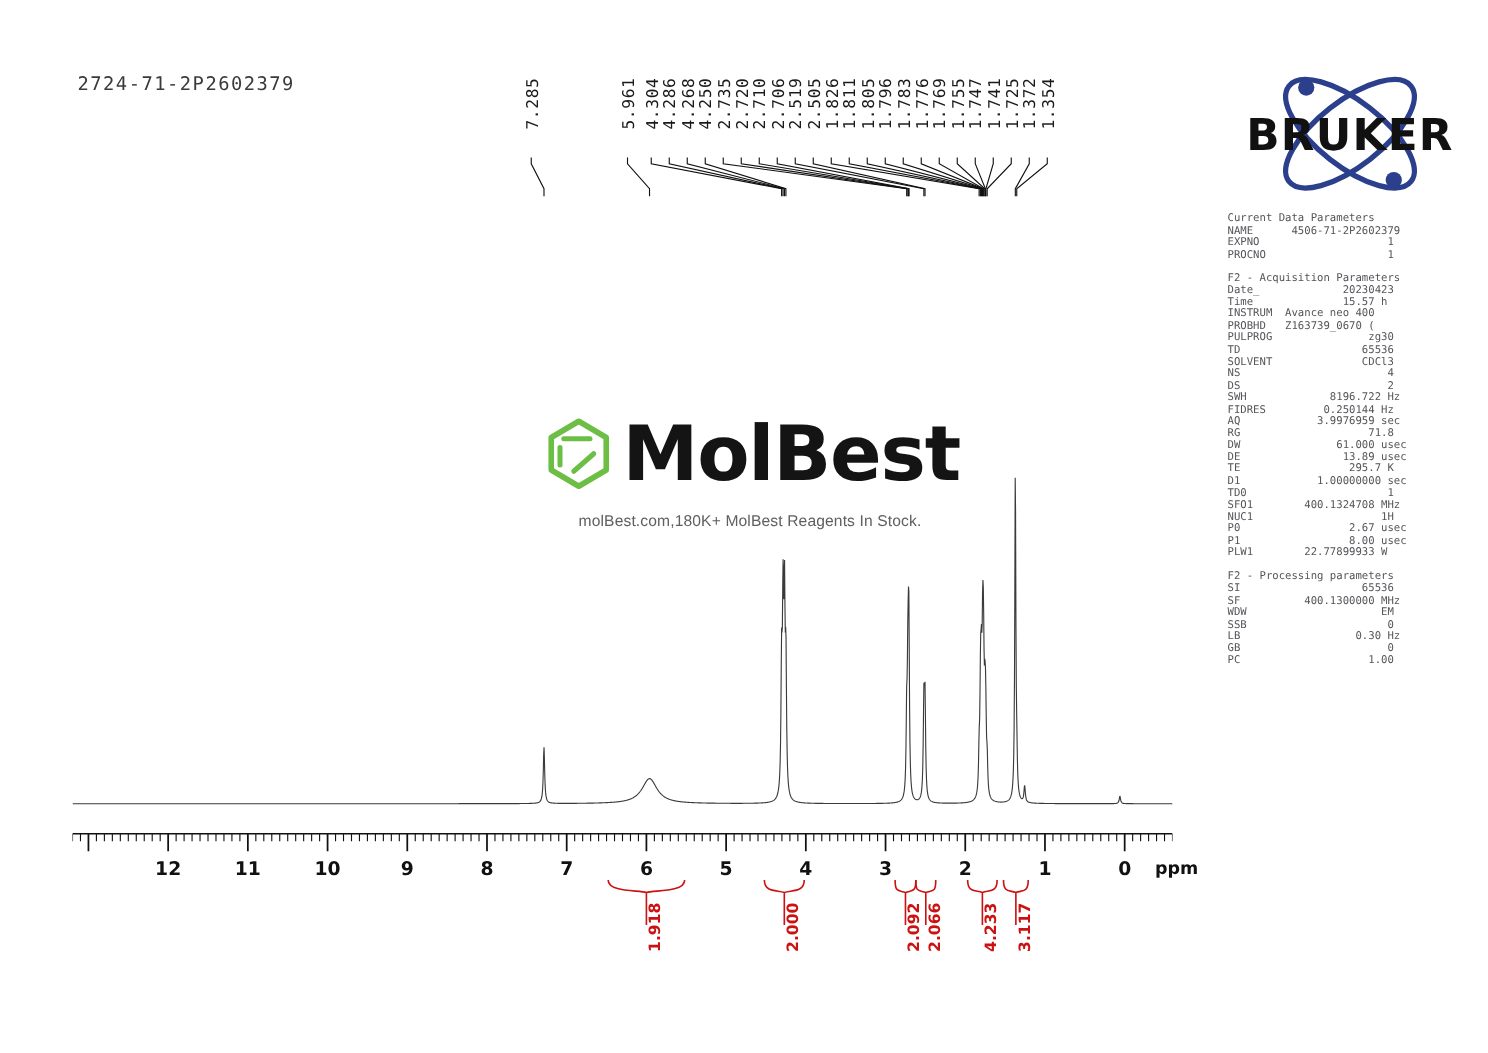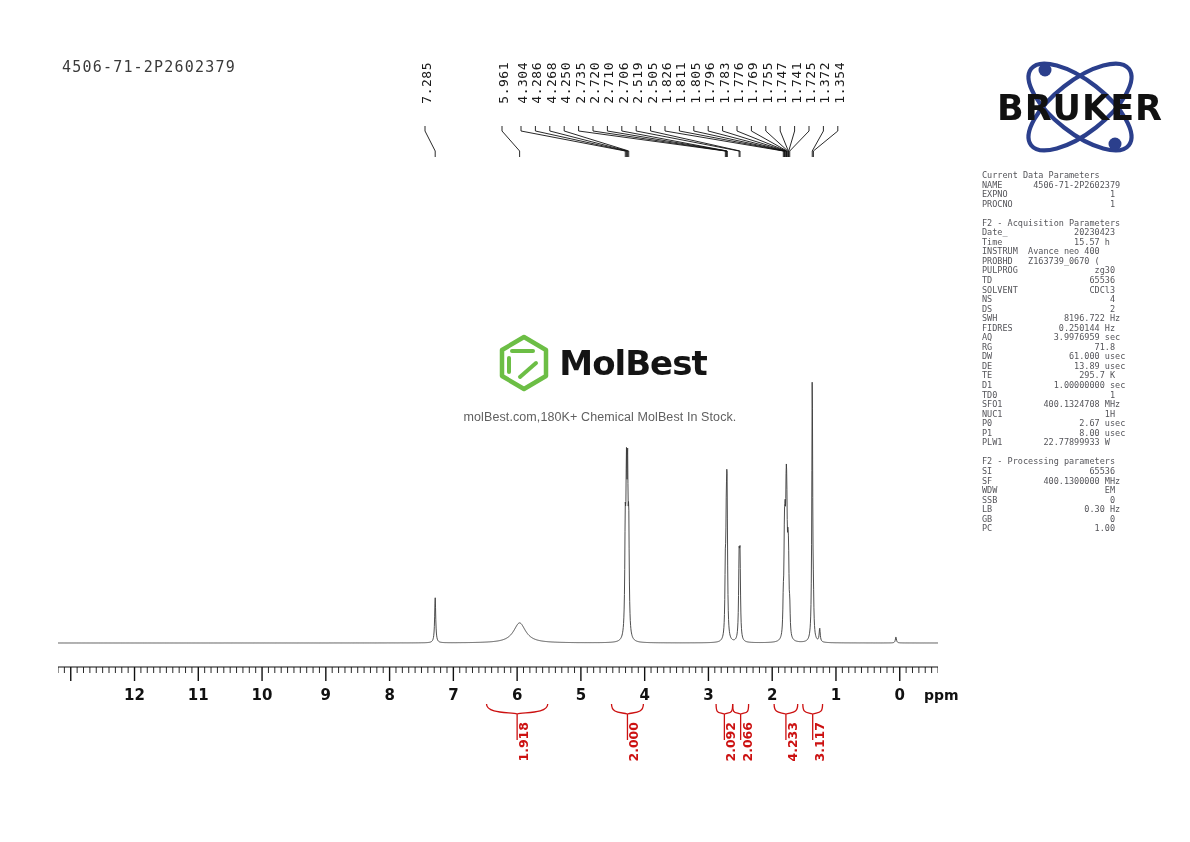--- a/index.html
+++ b/index.html
@@ -32,21 +32,21 @@
     font-size:8.5px;line-height:9.55px;color:#55555a;white-space:pre;margin-left:20px;
   }
 
   
   #bruker-logo{left:994px;top:52px;width:172px;height:110px;}
 
   
   #molbest-watermark{left:430px;top:332px;width:340px;text-align:center;}
   #molbest-mark{display:flex;align-items:center;justify-content:center;gap:4px;}
   #molbest-wordmark{
-    font-family:"DejaVu Sans",sans-serif;font-weight:bold;font-size:34px;
+    font-family:"DejaVu Sans",sans-serif;font-weight:bold;font-size:61px;
     color:#141414;letter-spacing:-1px;line-height:1;
   }
   #molbest-tagline{
     margin-top:16px;font-family:"Liberation Sans",sans-serif;
     font-size:12.5px;color:#606060;letter-spacing:0.1px;
   }
 
   
   #spectrum-area{left:58px;top:300px;width:880px;height:350px;}
 
@@ -66,21 +66,21 @@
   .integral-value{
     position:absolute;font-family:"DejaVu Sans",sans-serif;font-weight:bold;
     font-size:12.5px;color:#cc1111;
     writing-mode:vertical-rl;transform:rotate(180deg);
     white-space:nowrap;line-height:1;
   }
 </style>
 </head>
 <body>
 
-<div class="abs" id="sample-title">4506-71-2P2602379</div>
+<div class="abs" id="sample-title">2724-71-2P2602379</div>
 
 <div class="abs" id="peak-labels">
     <div class="peak-label" style="left: 420px; top: 62px;">7.285</div>
     <div class="peak-label" style="left: 497px; top: 62px;">5.961</div>
     <div class="peak-label" style="left: 516px; top: 62px;">4.304</div>
     <div class="peak-label" style="left: 530.4px; top: 62px;">4.286</div>
     <div class="peak-label" style="left: 544.8px; top: 62px;">4.268</div>
     <div class="peak-label" style="left: 559.2px; top: 62px;">4.250</div>
     <div class="peak-label" style="left: 573.6px; top: 62px;">2.735</div>
     <div class="peak-label" style="left: 588px; top: 62px;">2.720</div>
@@ -184,21 +184,21 @@
 <div class="abs" id="molbest-watermark">
   <div id="molbest-mark">
     <svg width="62" height="62" viewBox="0 0 62 62">
       <polygon points="31,5 53,18 53,44 31,57 9,44 9,18" fill="none" stroke="#6cbe45" stroke-width="4.5" stroke-linejoin="round"></polygon>
       <line x1="19" y1="19" x2="40" y2="19" stroke="#6cbe45" stroke-width="4" stroke-linecap="round"></line>
       <line x1="16" y1="26" x2="16" y2="40" stroke="#6cbe45" stroke-width="4" stroke-linecap="round"></line>
       <line x1="27" y1="45" x2="43" y2="31" stroke="#6cbe45" stroke-width="4" stroke-linecap="round"></line>
     </svg>
     <span id="molbest-wordmark">MolBest</span>
   </div>
-  <div id="molbest-tagline">molBest.com,180K+ Chemical MolBest In Stock.</div>
+  <div id="molbest-tagline">molBest.com,180K+ MolBest Reagents In Stock.</div>
 </div>
 
 <div class="abs" id="spectrum-area">
   <svg id="spectrum-svg" width="880" height="350" viewBox="0 0 880 350">
       <path d="M0.00,342.99L0.29,342.99L0.59,342.99L0.88,342.99L1.17,342.99L1.47,342.99L1.76,342.99L2.05,342.99L2.35,342.99L2.64,342.99L2.93,342.99L3.23,342.99L3.52,342.99L3.81,342.99L4.11,342.99L4.40,342.99L4.69,342.99L4.99,342.99L5.28,342.99L5.57,342.99L5.87,342.99L6.16,342.99L6.45,342.99L6.75,342.99L7.04,342.99L7.33,342.99L7.63,342.99L7.92,342.99L8.21,342.99L8.51,342.99L8.80,342.99L9.09,342.99L9.39,342.99L9.68,342.99L9.97,342.99L10.27,342.99L10.56,342.99L10.85,342.99L11.15,342.99L11.44,342.99L11.73,342.99L12.03,342.99L12.32,342.99L12.61,342.99L12.91,342.99L13.20,342.99L13.49,342.99L13.79,342.99L14.08,342.99L14.37,342.99L14.67,342.99L14.96,342.99L15.25,342.99L15.55,342.99L15.84,342.99L16.13,342.99L16.43,342.99L16.72,342.99L17.01,342.99L17.31,342.99L17.60,342.99L17.89,342.99L18.19,342.99L18.48,342.99L18.77,342.99L19.07,342.99L19.36,342.99L19.65,342.99L19.95,342.99L20.24,342.99L20.53,342.99L20.83,342.99L21.12,342.99L21.41,342.99L21.71,342.99L22.00,342.99L22.29,342.99L22.59,342.99L22.88,342.99L23.17,342.99L23.47,342.99L23.76,342.99L24.05,342.99L24.35,342.99L24.64,342.99L24.93,342.99L25.23,342.99L25.52,342.99L25.81,342.99L26.11,342.99L26.40,342.99L26.69,342.99L26.99,342.99L27.28,342.99L27.57,342.99L27.87,342.99L28.16,342.99L28.45,342.99L28.75,342.99L29.04,342.99L29.33,342.99L29.63,342.99L29.92,342.99L30.21,342.99L30.51,342.99L30.80,342.99L31.09,342.99L31.39,342.99L31.68,342.99L31.97,342.99L32.27,342.99L32.56,342.99L32.85,342.99L33.15,342.99L33.44,342.99L33.73,342.99L34.03,342.99L34.32,342.99L34.61,342.99L34.91,342.99L35.20,342.99L35.49,342.99L35.79,342.99L36.08,342.99L36.37,342.99L36.67,342.99L36.96,342.99L37.25,342.99L37.55,342.99L37.84,342.99L38.13,342.99L38.43,342.99L38.72,342.99L39.01,342.99L39.31,342.99L39.60,342.99L39.89,342.99L40.19,342.99L40.48,342.99L40.77,342.99L41.07,342.99L41.36,342.99L41.65,342.99L41.95,342.99L42.24,342.99L42.53,342.99L42.83,342.99L43.12,342.99L43.41,342.99L43.71,342.99L44.00,342.99L44.29,342.99L44.59,342.99L44.88,342.99L45.17,342.99L45.47,342.99L45.76,342.99L46.05,342.99L46.35,342.99L46.64,342.99L46.93,342.99L47.23,342.99L47.52,342.99L47.81,342.99L48.11,342.99L48.40,342.99L48.69,342.99L48.99,342.99L49.28,342.99L49.57,342.99L49.87,342.99L50.16,342.99L50.45,342.99L50.75,342.99L51.04,342.99L51.33,342.99L51.63,342.99L51.92,342.99L52.21,342.99L52.51,342.99L52.80,342.99L53.09,342.99L53.39,342.99L53.68,342.99L53.97,342.99L54.27,342.99L54.56,342.99L54.85,342.99L55.15,342.99L55.44,342.99L55.73,342.99L56.03,342.99L56.32,342.99L56.61,342.99L56.91,342.99L57.20,342.99L57.49,342.99L57.79,342.99L58.08,342.99L58.37,342.99L58.67,342.99L58.96,342.99L59.25,342.99L59.55,342.99L59.84,342.99L60.13,342.99L60.43,342.99L60.72,342.99L61.01,342.99L61.31,342.99L61.60,342.99L61.89,342.99L62.19,342.99L62.48,342.99L62.77,342.99L63.07,342.99L63.36,342.99L63.65,342.99L63.95,342.99L64.24,342.99L64.53,342.99L64.83,342.99L65.12,342.99L65.41,342.99L65.71,342.99L66.00,342.99L66.29,342.99L66.59,342.99L66.88,342.99L67.17,342.99L67.47,342.99L67.76,342.99L68.05,342.99L68.35,342.99L68.64,342.99L68.93,342.99L69.23,342.99L69.52,342.99L69.81,342.99L70.11,342.99L70.40,342.99L70.69,342.99L70.99,342.99L71.28,342.99L71.57,342.99L71.87,342.99L72.16,342.99L72.45,342.99L72.75,342.99L73.04,342.99L73.33,342.99L73.63,342.99L73.92,342.99L74.21,342.99L74.51,342.99L74.80,342.99L75.09,342.99L75.39,342.99L75.68,342.99L75.97,342.99L76.27,342.99L76.56,342.99L76.85,342.99L77.15,342.99L77.44,342.99L77.73,342.99L78.03,342.99L78.32,342.99L78.61,342.99L78.91,342.99L79.20,342.99L79.49,342.99L79.79,342.99L80.08,342.99L80.37,342.99L80.67,342.99L80.96,342.99L81.25,342.99L81.55,342.99L81.84,342.99L82.13,342.99L82.43,342.99L82.72,342.99L83.01,342.99L83.31,342.99L83.60,342.99L83.89,342.99L84.19,342.99L84.48,342.99L84.77,342.99L85.07,342.99L85.36,342.99L85.65,342.99L85.95,342.99L86.24,342.99L86.53,342.99L86.83,342.99L87.12,342.99L87.41,342.99L87.71,342.99L88.00,342.99L88.29,342.99L88.59,342.99L88.88,342.99L89.17,342.99L89.47,342.99L89.76,342.99L90.05,342.99L90.35,342.99L90.64,342.99L90.93,342.99L91.23,342.99L91.52,342.99L91.81,342.99L92.11,342.99L92.40,342.99L92.69,342.99L92.99,342.99L93.28,342.99L93.57,342.99L93.87,342.99L94.16,342.99L94.45,342.99L94.75,342.99L95.04,342.99L95.33,342.99L95.63,342.99L95.92,342.99L96.21,342.99L96.51,342.99L96.80,342.99L97.09,342.99L97.39,342.99L97.68,342.99L97.97,342.99L98.27,342.99L98.56,342.99L98.85,342.99L99.15,342.99L99.44,342.99L99.73,342.99L100.03,342.99L100.32,342.99L100.61,342.99L100.91,342.99L101.20,342.99L101.49,342.99L101.79,342.99L102.08,342.99L102.37,342.99L102.67,342.99L102.96,342.99L103.25,342.99L103.55,342.99L103.84,342.99L104.13,342.99L104.43,342.99L104.72,342.99L105.01,342.99L105.31,342.99L105.60,342.99L105.89,342.99L106.19,342.99L106.48,342.99L106.77,342.99L107.07,342.99L107.36,342.99L107.65,342.99L107.95,342.99L108.24,342.99L108.53,342.99L108.83,342.99L109.12,342.99L109.41,342.99L109.71,342.99L110.00,342.99L110.29,342.99L110.59,342.99L110.88,342.99L111.17,342.99L111.47,342.99L111.76,342.99L112.05,342.99L112.35,342.99L112.64,342.99L112.93,342.99L113.23,342.99L113.52,342.99L113.81,342.99L114.11,342.99L114.40,342.99L114.69,342.99L114.99,342.99L115.28,342.99L115.57,342.99L115.87,342.99L116.16,342.99L116.45,342.99L116.75,342.99L117.04,342.99L117.33,342.99L117.63,342.99L117.92,342.99L118.21,342.99L118.51,342.99L118.80,342.99L119.09,342.99L119.39,342.99L119.68,342.99L119.97,342.99L120.27,342.99L120.56,342.99L120.85,342.99L121.15,342.99L121.44,342.99L121.73,342.99L122.03,342.99L122.32,342.99L122.61,342.99L122.91,342.99L123.20,342.99L123.49,342.99L123.79,342.99L124.08,342.99L124.37,342.99L124.67,342.99L124.96,342.99L125.25,342.99L125.55,342.99L125.84,342.99L126.13,342.99L126.43,342.99L126.72,342.99L127.01,342.99L127.31,342.99L127.60,342.99L127.89,342.99L128.19,342.99L128.48,342.99L128.77,342.99L129.07,342.99L129.36,342.99L129.65,342.99L129.95,342.99L130.24,342.99L130.53,342.99L130.83,342.99L131.12,342.99L131.41,342.99L131.71,342.99L132.00,342.99L132.29,342.99L132.59,342.99L132.88,342.99L133.17,342.99L133.47,342.99L133.76,342.99L134.05,342.99L134.35,342.99L134.64,342.99L134.93,342.99L135.23,342.99L135.52,342.99L135.81,342.99L136.11,342.99L136.40,342.99L136.69,342.99L136.99,342.99L137.28,342.99L137.57,342.99L137.87,342.99L138.16,342.99L138.45,342.99L138.75,342.99L139.04,342.99L139.33,342.99L139.63,342.99L139.92,342.99L140.21,342.99L140.51,342.99L140.80,342.99L141.09,342.99L141.39,342.99L141.68,342.99L141.97,342.99L142.27,342.99L142.56,342.99L142.85,342.99L143.15,342.99L143.44,342.99L143.73,342.99L144.03,342.99L144.32,342.99L144.61,342.99L144.91,342.99L145.20,342.99L145.49,342.99L145.79,342.99L146.08,342.99L146.37,342.99L146.67,342.99L146.96,342.99L147.25,342.99L147.55,342.99L147.84,342.99L148.13,342.99L148.43,342.99L148.72,342.99L149.01,342.99L149.31,342.99L149.60,342.99L149.89,342.99L150.19,342.99L150.48,342.99L150.77,342.99L151.07,342.99L151.36,342.99L151.65,342.99L151.95,342.99L152.24,342.99L152.53,342.99L152.83,342.99L153.12,342.99L153.41,342.99L153.71,342.99L154.00,342.99L154.29,342.99L154.59,342.99L154.88,342.99L155.17,342.99L155.47,342.99L155.76,342.99L156.05,342.99L156.35,342.99L156.64,342.99L156.93,342.99L157.23,342.99L157.52,342.99L157.81,342.99L158.11,342.99L158.40,342.99L158.69,342.99L158.99,342.99L159.28,342.99L159.57,342.99L159.87,342.99L160.16,342.99L160.45,342.99L160.75,342.99L161.04,342.99L161.33,342.99L161.63,342.99L161.92,342.99L162.21,342.99L162.51,342.99L162.80,342.99L163.09,342.99L163.39,342.99L163.68,342.99L163.97,342.99L164.27,342.99L164.56,342.99L164.85,342.99L165.15,342.99L165.44,342.99L165.73,342.99L166.03,342.99L166.32,342.98L166.61,342.98L166.91,342.98L167.20,342.98L167.49,342.98L167.79,342.98L168.08,342.98L168.37,342.98L168.67,342.98L168.96,342.98L169.25,342.98L169.55,342.98L169.84,342.98L170.13,342.98L170.43,342.98L170.72,342.98L171.01,342.98L171.31,342.98L171.60,342.98L171.89,342.98L172.19,342.98L172.48,342.98L172.77,342.98L173.07,342.98L173.36,342.98L173.65,342.98L173.95,342.98L174.24,342.98L174.53,342.98L174.83,342.98L175.12,342.98L175.41,342.98L175.71,342.98L176.00,342.98L176.29,342.98L176.59,342.98L176.88,342.98L177.17,342.98L177.47,342.98L177.76,342.98L178.05,342.98L178.35,342.98L178.64,342.98L178.93,342.98L179.23,342.98L179.52,342.98L179.81,342.98L180.11,342.98L180.40,342.98L180.69,342.98L180.99,342.98L181.28,342.98L181.57,342.98L181.87,342.98L182.16,342.98L182.45,342.98L182.75,342.98L183.04,342.98L183.33,342.98L183.63,342.98L183.92,342.98L184.21,342.98L184.51,342.98L184.80,342.98L185.09,342.98L185.39,342.98L185.68,342.98L185.97,342.98L186.27,342.98L186.56,342.98L186.85,342.98L187.15,342.98L187.44,342.98L187.73,342.98L188.03,342.98L188.32,342.98L188.61,342.98L188.91,342.98L189.20,342.98L189.49,342.98L189.79,342.98L190.08,342.98L190.37,342.98L190.67,342.98L190.96,342.98L191.25,342.98L191.55,342.98L191.84,342.98L192.13,342.98L192.43,342.98L192.72,342.98L193.01,342.98L193.31,342.98L193.60,342.98L193.89,342.98L194.19,342.98L194.48,342.98L194.77,342.98L195.07,342.98L195.36,342.98L195.65,342.98L195.95,342.98L196.24,342.98L196.53,342.98L196.83,342.98L197.12,342.98L197.41,342.98L197.71,342.98L198.00,342.98L198.29,342.98L198.59,342.98L198.88,342.98L199.17,342.98L199.47,342.98L199.76,342.98L200.05,342.98L200.35,342.98L200.64,342.98L200.93,342.98L201.23,342.98L201.52,342.98L201.81,342.98L202.11,342.98L202.40,342.98L202.69,342.98L202.99,342.98L203.28,342.98L203.57,342.98L203.87,342.98L204.16,342.98L204.45,342.98L204.75,342.98L205.04,342.98L205.33,342.98L205.63,342.98L205.92,342.98L206.21,342.98L206.51,342.98L206.80,342.98L207.09,342.98L207.39,342.98L207.68,342.98L207.97,342.98L208.27,342.98L208.56,342.98L208.85,342.98L209.15,342.98L209.44,342.98L209.73,342.98L210.03,342.98L210.32,342.98L210.61,342.98L210.91,342.98L211.20,342.98L211.49,342.98L211.79,342.98L212.08,342.98L212.37,342.98L212.67,342.98L212.96,342.98L213.25,342.98L213.55,342.98L213.84,342.98L214.13,342.98L214.43,342.98L214.72,342.98L215.01,342.98L215.31,342.98L215.60,342.98L215.89,342.98L216.19,342.98L216.48,342.98L216.77,342.98L217.07,342.98L217.36,342.98L217.65,342.98L217.95,342.98L218.24,342.98L218.53,342.98L218.83,342.98L219.12,342.98L219.41,342.98L219.71,342.98L220.00,342.98L220.29,342.98L220.59,342.98L220.88,342.98L221.17,342.98L221.47,342.98L221.76,342.98L222.05,342.98L222.35,342.98L222.64,342.98L222.93,342.98L223.23,342.98L223.52,342.98L223.81,342.98L224.11,342.98L224.40,342.98L224.69,342.98L224.99,342.98L225.28,342.98L225.57,342.98L225.87,342.98L226.16,342.98L226.45,342.98L226.75,342.98L227.04,342.98L227.33,342.98L227.63,342.98L227.92,342.98L228.21,342.98L228.51,342.98L228.80,342.98L229.09,342.98L229.39,342.98L229.68,342.98L229.97,342.98L230.27,342.98L230.56,342.98L230.85,342.98L231.15,342.98L231.44,342.98L231.73,342.98L232.03,342.98L232.32,342.98L232.61,342.98L232.91,342.98L233.20,342.98L233.49,342.98L233.79,342.98L234.08,342.98L234.37,342.98L234.67,342.98L234.96,342.98L235.25,342.97L235.55,342.97L235.84,342.97L236.13,342.97L236.43,342.97L236.72,342.97L237.01,342.97L237.31,342.97L237.60,342.97L237.89,342.97L238.19,342.97L238.48,342.97L238.77,342.97L239.07,342.97L239.36,342.97L239.65,342.97L239.95,342.97L240.24,342.97L240.53,342.97L240.83,342.97L241.12,342.97L241.41,342.97L241.71,342.97L242.00,342.97L242.29,342.97L242.59,342.97L242.88,342.97L243.17,342.97L243.47,342.97L243.76,342.97L244.05,342.97L244.35,342.97L244.64,342.97L244.93,342.97L245.23,342.97L245.52,342.97L245.81,342.97L246.11,342.97L246.40,342.97L246.69,342.97L246.99,342.97L247.28,342.97L247.57,342.97L247.87,342.97L248.16,342.97L248.45,342.97L248.75,342.97L249.04,342.97L249.33,342.97L249.63,342.97L249.92,342.97L250.21,342.97L250.51,342.97L250.80,342.97L251.09,342.97L251.39,342.97L251.68,342.97L251.97,342.97L252.27,342.97L252.56,342.97L252.85,342.97L253.15,342.97L253.44,342.97L253.73,342.97L254.03,342.97L254.32,342.97L254.61,342.97L254.91,342.97L255.20,342.97L255.49,342.97L255.79,342.97L256.08,342.97L256.37,342.97L256.67,342.97L256.96,342.97L257.25,342.97L257.55,342.97L257.84,342.97L258.13,342.97L258.43,342.97L258.72,342.97L259.01,342.97L259.31,342.97L259.60,342.97L259.89,342.97L260.19,342.97L260.48,342.97L260.77,342.97L261.07,342.97L261.36,342.97L261.65,342.97L261.95,342.97L262.24,342.97L262.53,342.97L262.83,342.97L263.12,342.97L263.41,342.97L263.71,342.97L264.00,342.97L264.29,342.97L264.59,342.97L264.88,342.97L265.17,342.97L265.47,342.97L265.76,342.97L266.05,342.97L266.35,342.97L266.64,342.97L266.93,342.97L267.23,342.97L267.52,342.97L267.81,342.97L268.11,342.97L268.40,342.97L268.69,342.97L268.99,342.97L269.28,342.97L269.57,342.97L269.87,342.97L270.16,342.97L270.45,342.97L270.75,342.97L271.04,342.96L271.33,342.96L271.63,342.96L271.92,342.96L272.21,342.96L272.51,342.96L272.80,342.96L273.09,342.96L273.39,342.96L273.68,342.96L273.97,342.96L274.27,342.96L274.56,342.96L274.85,342.96L275.15,342.96L275.44,342.96L275.73,342.96L276.03,342.96L276.32,342.96L276.61,342.96L276.91,342.96L277.20,342.96L277.49,342.96L277.79,342.96L278.08,342.96L278.37,342.96L278.67,342.96L278.96,342.96L279.25,342.96L279.55,342.96L279.84,342.96L280.13,342.96L280.43,342.96L280.72,342.96L281.01,342.96L281.31,342.96L281.60,342.96L281.89,342.96L282.19,342.96L282.48,342.96L282.77,342.96L283.07,342.96L283.36,342.96L283.65,342.96L283.95,342.96L284.24,342.96L284.53,342.96L284.83,342.96L285.12,342.96L285.41,342.96L285.71,342.96L286.00,342.96L286.29,342.96L286.59,342.96L286.88,342.96L287.17,342.96L287.47,342.96L287.76,342.96L288.05,342.96L288.35,342.96L288.64,342.96L288.93,342.96L289.23,342.96L289.52,342.96L289.81,342.96L290.11,342.96L290.40,342.96L290.69,342.96L290.99,342.96L291.28,342.96L291.57,342.96L291.87,342.96L292.16,342.96L292.45,342.96L292.75,342.96L293.04,342.96L293.33,342.96L293.63,342.95L293.92,342.95L294.21,342.95L294.51,342.95L294.80,342.95L295.09,342.95L295.39,342.95L295.68,342.95L295.97,342.95L296.27,342.95L296.56,342.95L296.85,342.95L297.15,342.95L297.44,342.95L297.73,342.95L298.03,342.95L298.32,342.95L298.61,342.95L298.91,342.95L299.20,342.95L299.49,342.95L299.79,342.95L300.08,342.95L300.37,342.95L300.67,342.95L300.96,342.95L301.25,342.95L301.55,342.95L301.84,342.95L302.13,342.95L302.43,342.95L302.72,342.95L303.01,342.95L303.31,342.95L303.60,342.95L303.89,342.95L304.19,342.95L304.48,342.95L304.77,342.95L305.07,342.95L305.36,342.95L305.65,342.95L305.95,342.95L306.24,342.95L306.53,342.95L306.83,342.95L307.12,342.95L307.41,342.95L307.71,342.95L308.00,342.95L308.29,342.95L308.59,342.95L308.88,342.95L309.17,342.94L309.47,342.94L309.76,342.94L310.05,342.94L310.35,342.94L310.64,342.94L310.93,342.94L311.23,342.94L311.52,342.94L311.81,342.94L312.11,342.94L312.40,342.94L312.69,342.94L312.99,342.94L313.28,342.94L313.57,342.94L313.87,342.94L314.16,342.94L314.45,342.94L314.75,342.94L315.04,342.94L315.33,342.94L315.63,342.94L315.92,342.94L316.21,342.94L316.51,342.94L316.80,342.94L317.09,342.94L317.39,342.94L317.68,342.94L317.97,342.94L318.27,342.94L318.56,342.94L318.85,342.94L319.15,342.94L319.44,342.94L319.73,342.94L320.03,342.94L320.32,342.94L320.61,342.94L320.91,342.93L321.20,342.93L321.49,342.93L321.79,342.93L322.08,342.93L322.37,342.93L322.67,342.93L322.96,342.93L323.25,342.93L323.55,342.93L323.84,342.93L324.13,342.93L324.43,342.93L324.72,342.93L325.01,342.93L325.31,342.93L325.60,342.93L325.89,342.93L326.19,342.93L326.48,342.93L326.77,342.93L327.07,342.93L327.36,342.93L327.65,342.93L327.95,342.93L328.24,342.93L328.53,342.93L328.83,342.93L329.12,342.93L329.41,342.92L329.71,342.92L330.00,342.92L330.29,342.92L330.59,342.92L330.88,342.92L331.17,342.92L331.47,342.92L331.76,342.92L332.05,342.92L332.35,342.92L332.64,342.92L332.93,342.92L333.23,342.92L333.52,342.92L333.81,342.92L334.11,342.92L334.40,342.92L334.69,342.92L334.99,342.92L335.28,342.92L335.57,342.92L335.87,342.92L336.16,342.92L336.45,342.91L336.75,342.91L337.04,342.91L337.33,342.91L337.63,342.91L337.92,342.91L338.21,342.91L338.51,342.91L338.80,342.91L339.09,342.91L339.39,342.91L339.68,342.91L339.97,342.91L340.27,342.91L340.56,342.91L340.85,342.91L341.15,342.91L341.44,342.91L341.73,342.90L342.03,342.90L342.32,342.90L342.61,342.90L342.91,342.90L343.20,342.90L343.49,342.90L343.79,342.90L344.08,342.90L344.37,342.90L344.67,342.90L344.96,342.90L345.25,342.90L345.55,342.90L345.84,342.90L346.13,342.89L346.43,342.89L346.72,342.89L347.01,342.89L347.31,342.89L347.60,342.89L347.89,342.89L348.19,342.89L348.48,342.89L348.77,342.89L349.07,342.89L349.36,342.88L349.65,342.88L349.95,342.88L350.24,342.88L350.53,342.88L350.83,342.88L351.12,342.88L351.41,342.88L351.71,342.88L352.00,342.88L352.29,342.87L352.59,342.87L352.88,342.87L353.17,342.87L353.47,342.87L353.76,342.87L354.05,342.87L354.35,342.86L354.64,342.86L354.93,342.86L355.23,342.86L355.52,342.86L355.81,342.86L356.11,342.86L356.40,342.85L356.69,342.85L356.99,342.85L357.28,342.85L357.57,342.85L357.87,342.84L358.16,342.84L358.45,342.84L358.75,342.84L359.04,342.84L359.33,342.83L359.63,342.83L359.92,342.83L360.21,342.83L360.51,342.82L360.80,342.82L361.09,342.82L361.39,342.81L361.68,342.81L361.97,342.81L362.27,342.80L362.56,342.80L362.85,342.79L363.15,342.79L363.44,342.78L363.73,342.78L364.03,342.77L364.32,342.77L364.61,342.76L364.91,342.76L365.20,342.75L365.49,342.74L365.79,342.73L366.08,342.73L366.37,342.72L366.67,342.71L366.96,342.70L367.25,342.69L367.55,342.67L367.84,342.66L368.13,342.65L368.43,342.63L368.72,342.61L369.01,342.59L369.31,342.57L369.60,342.55L369.89,342.52L370.19,342.49L370.48,342.46L370.77,342.42L371.07,342.38L371.36,342.33L371.65,342.27L371.95,342.20L372.24,342.12L372.53,342.02L372.83,341.91L373.12,341.77L373.41,341.60L373.71,341.39L374.00,341.11L374.29,340.76L374.59,340.29L374.88,339.64L375.17,338.73L375.47,337.39L375.76,335.33L376.05,332.00L376.35,326.35L376.64,316.85L376.93,303.86L377.23,297.78L377.52,307.24L377.81,319.77L378.11,328.12L378.40,333.03L378.69,335.95L378.99,337.78L379.28,338.99L379.57,339.82L379.87,340.41L380.16,340.84L380.45,341.17L380.75,341.42L381.04,341.62L381.33,341.78L381.63,341.91L381.92,342.02L382.21,342.11L382.51,342.18L382.80,342.24L383.09,342.30L383.39,342.34L383.68,342.38L383.97,342.42L384.27,342.45L384.56,342.48L384.85,342.50L385.15,342.52L385.44,342.54L385.73,342.56L386.03,342.57L386.32,342.58L386.61,342.60L386.91,342.61L387.20,342.62L387.49,342.62L387.79,342.63L388.08,342.64L388.37,342.65L388.67,342.65L388.96,342.66L389.25,342.66L389.55,342.67L389.84,342.67L390.13,342.67L390.43,342.68L390.72,342.68L391.01,342.68L391.31,342.68L391.60,342.68L391.89,342.69L392.19,342.69L392.48,342.69L392.77,342.69L393.07,342.69L393.36,342.69L393.65,342.69L393.95,342.69L394.24,342.69L394.53,342.69L394.83,342.69L395.12,342.69L395.41,342.69L395.71,342.69L396.00,342.69L396.29,342.69L396.59,342.69L396.88,342.69L397.17,342.69L397.47,342.69L397.76,342.69L398.05,342.68L398.35,342.68L398.64,342.68L398.93,342.68L399.23,342.68L399.52,342.68L399.81,342.68L400.11,342.67L400.40,342.67L400.69,342.67L400.99,342.67L401.28,342.67L401.57,342.66L401.87,342.66L402.16,342.66L402.45,342.66L402.75,342.66L403.04,342.65L403.33,342.65L403.63,342.65L403.92,342.64L404.21,342.64L404.51,342.64L404.80,342.64L405.09,342.63L405.39,342.63L405.68,342.63L405.97,342.62L406.27,342.62L406.56,342.62L406.85,342.61L407.15,342.61L407.44,342.61L407.73,342.60L408.03,342.60L408.32,342.60L408.61,342.59L408.91,342.59L409.20,342.59L409.49,342.58L409.79,342.58L410.08,342.57L410.37,342.57L410.67,342.57L410.96,342.56L411.25,342.56L411.55,342.55L411.84,342.55L412.13,342.54L412.43,342.54L412.72,342.53L413.01,342.53L413.31,342.52L413.60,342.52L413.89,342.51L414.19,342.51L414.48,342.50L414.77,342.50L415.07,342.49L415.36,342.48L415.65,342.48L415.95,342.47L416.24,342.47L416.53,342.46L416.83,342.45L417.12,342.45L417.41,342.44L417.71,342.43L418.00,342.43L418.29,342.42L418.59,342.41L418.88,342.40L419.17,342.40L419.47,342.39L419.76,342.38L420.05,342.37L420.35,342.36L420.64,342.35L420.93,342.35L421.23,342.34L421.52,342.33L421.81,342.32L422.11,342.31L422.40,342.30L422.69,342.29L422.99,342.28L423.28,342.27L423.57,342.26L423.87,342.25L424.16,342.24L424.45,342.23L424.75,342.21L425.04,342.20L425.33,342.19L425.63,342.18L425.92,342.17L426.21,342.15L426.51,342.14L426.80,342.13L427.09,342.11L427.39,342.10L427.68,342.08L427.97,342.07L428.27,342.05L428.56,342.04L428.85,342.02L429.15,342.00L429.44,341.99L429.73,341.97L430.03,341.95L430.32,341.93L430.61,341.92L430.91,341.90L431.20,341.88L431.49,341.86L431.79,341.84L432.08,341.81L432.37,341.79L432.67,341.77L432.96,341.75L433.25,341.72L433.55,341.70L433.84,341.67L434.13,341.64L434.43,341.62L434.72,341.59L435.01,341.56L435.31,341.53L435.60,341.50L435.89,341.47L436.19,341.44L436.48,341.40L436.77,341.37L437.07,341.33L437.36,341.30L437.65,341.26L437.95,341.22L438.24,341.18L438.53,341.14L438.83,341.09L439.12,341.05L439.41,341.00L439.71,340.96L440.00,340.91L440.29,340.85L440.59,340.80L440.88,340.75L441.17,340.69L441.47,340.63L441.76,340.57L442.05,340.50L442.35,340.44L442.64,340.37L442.93,340.30L443.23,340.22L443.52,340.15L443.81,340.06L444.11,339.98L444.40,339.89L444.69,339.80L444.99,339.71L445.28,339.61L445.57,339.51L445.87,339.40L446.16,339.29L446.45,339.17L446.75,339.05L447.04,338.92L447.33,338.79L447.63,338.65L447.92,338.50L448.21,338.35L448.51,338.19L448.80,338.02L449.09,337.85L449.39,337.66L449.68,337.47L449.97,337.27L450.27,337.06L450.56,336.84L450.85,336.61L451.15,336.36L451.44,336.11L451.73,335.84L452.03,335.56L452.32,335.27L452.61,334.96L452.91,334.64L453.20,334.31L453.49,333.95L453.79,333.59L454.08,333.20L454.37,332.81L454.67,332.39L454.96,331.96L455.25,331.51L455.55,331.05L455.84,330.58L456.13,330.09L456.43,329.59L456.72,329.08L457.01,328.56L457.31,328.04L457.60,327.52L457.89,327.00L458.19,326.49L458.48,325.99L458.77,325.51L459.07,325.05L459.36,324.62L459.65,324.22L459.95,323.87L460.24,323.56L460.53,323.31L460.83,323.11L461.12,322.97L461.41,322.89L461.71,322.88L462.00,322.93L462.29,323.05L462.59,323.22L462.88,323.46L463.17,323.74L463.47,324.08L463.76,324.46L464.05,324.87L464.35,325.32L464.64,325.80L464.93,326.29L465.23,326.80L465.52,327.31L465.81,327.83L466.11,328.36L466.40,328.87L466.69,329.39L466.99,329.89L467.28,330.38L467.57,330.86L467.87,331.33L468.16,331.78L468.45,332.22L468.75,332.64L469.04,333.05L469.33,333.44L469.63,333.81L469.92,334.17L470.21,334.51L470.51,334.84L470.80,335.15L471.09,335.45L471.39,335.73L471.68,336.00L471.97,336.26L472.27,336.51L472.56,336.74L472.85,336.97L473.15,337.18L473.44,337.39L473.73,337.58L474.03,337.77L474.32,337.95L474.61,338.12L474.91,338.28L475.20,338.44L475.49,338.58L475.79,338.73L476.08,338.86L476.37,338.99L476.67,339.12L476.96,339.23L477.25,339.35L477.55,339.46L477.84,339.56L478.13,339.66L478.43,339.76L478.72,339.85L479.01,339.94L479.31,340.02L479.60,340.11L479.89,340.18L480.19,340.26L480.48,340.33L480.77,340.40L481.07,340.47L481.36,340.53L481.65,340.60L481.95,340.66L482.24,340.71L482.53,340.77L482.83,340.82L483.12,340.88L483.41,340.93L483.71,340.97L484.00,341.02L484.29,341.07L484.59,341.11L484.88,341.15L485.17,341.19L485.47,341.23L485.76,341.27L486.05,341.31L486.35,341.34L486.64,341.38L486.93,341.41L487.23,341.44L487.52,341.48L487.81,341.51L488.11,341.54L488.40,341.56L488.69,341.59L488.99,341.62L489.28,341.65L489.57,341.67L489.87,341.70L490.16,341.72L490.45,341.74L490.75,341.77L491.04,341.79L491.33,341.81L491.63,341.83L491.92,341.85L492.21,341.87L492.51,341.89L492.80,341.91L493.09,341.93L493.39,341.95L493.68,341.96L493.97,341.98L494.27,342.00L494.56,342.01L494.85,342.03L495.15,342.04L495.44,342.06L495.73,342.07L496.03,342.09L496.32,342.10L496.61,342.11L496.91,342.13L497.20,342.14L497.49,342.15L497.79,342.17L498.08,342.18L498.37,342.19L498.67,342.20L498.96,342.21L499.25,342.22L499.55,342.23L499.84,342.24L500.13,342.25L500.43,342.26L500.72,342.27L501.01,342.28L501.31,342.29L501.60,342.30L501.89,342.31L502.19,342.32L502.48,342.33L502.77,342.33L503.07,342.34L503.36,342.35L503.65,342.36L503.95,342.37L504.24,342.37L504.53,342.38L504.83,342.39L505.12,342.40L505.41,342.40L505.71,342.41L506.00,342.42L506.29,342.42L506.59,342.43L506.88,342.43L507.17,342.44L507.47,342.45L507.76,342.45L508.05,342.46L508.35,342.46L508.64,342.47L508.93,342.47L509.23,342.48L509.52,342.48L509.81,342.49L510.11,342.49L510.40,342.50L510.69,342.50L510.99,342.51L511.28,342.51L511.57,342.52L511.87,342.52L512.16,342.53L512.45,342.53L512.75,342.53L513.04,342.54L513.33,342.54L513.63,342.55L513.92,342.55L514.21,342.55L514.51,342.56L514.80,342.56L515.09,342.56L515.39,342.57L515.68,342.57L515.97,342.57L516.27,342.58L516.56,342.58L516.85,342.58L517.15,342.58L517.44,342.59L517.73,342.59L518.03,342.59L518.32,342.60L518.61,342.60L518.91,342.60L519.20,342.60L519.49,342.61L519.79,342.61L520.08,342.61L520.37,342.61L520.67,342.61L520.96,342.62L521.25,342.62L521.55,342.62L521.84,342.62L522.13,342.62L522.43,342.63L522.72,342.63L523.01,342.63L523.31,342.63L523.60,342.63L523.89,342.63L524.19,342.64L524.48,342.64L524.77,342.64L525.07,342.64L525.36,342.64L525.65,342.64L525.95,342.64L526.24,342.64L526.53,342.65L526.83,342.65L527.12,342.65L527.41,342.65L527.71,342.65L528.00,342.65L528.29,342.65L528.59,342.65L528.88,342.65L529.17,342.65L529.47,342.65L529.76,342.65L530.05,342.65L530.35,342.65L530.64,342.65L530.93,342.65L531.23,342.65L531.52,342.65L531.81,342.65L532.11,342.65L532.40,342.65L532.69,342.65L532.99,342.65L533.28,342.65L533.57,342.65L533.87,342.65L534.16,342.65L534.45,342.65L534.75,342.65L535.04,342.65L535.33,342.65L535.63,342.65L535.92,342.65L536.21,342.64L536.51,342.64L536.80,342.64L537.09,342.64L537.39,342.64L537.68,342.64L537.97,342.64L538.27,342.63L538.56,342.63L538.85,342.63L539.15,342.63L539.44,342.63L539.73,342.62L540.03,342.62L540.32,342.62L540.61,342.61L540.91,342.61L541.20,342.61L541.49,342.61L541.79,342.60L542.08,342.60L542.37,342.59L542.67,342.59L542.96,342.59L543.25,342.58L543.55,342.58L543.84,342.57L544.13,342.57L544.43,342.56L544.72,342.56L545.01,342.55L545.31,342.54L545.60,342.54L545.89,342.53L546.19,342.53L546.48,342.52L546.77,342.51L547.07,342.50L547.36,342.49L547.65,342.49L547.95,342.48L548.24,342.47L548.53,342.46L548.83,342.45L549.12,342.44L549.41,342.42L549.71,342.41L550.00,342.40L550.29,342.39L550.59,342.37L550.88,342.36L551.17,342.34L551.47,342.32L551.76,342.31L552.05,342.29L552.35,342.27L552.64,342.25L552.93,342.23L553.23,342.20L553.52,342.18L553.81,342.15L554.11,342.12L554.40,342.09L554.69,342.06L554.99,342.03L555.28,341.99L555.57,341.95L555.87,341.91L556.16,341.87L556.45,341.82L556.75,341.77L557.04,341.72L557.33,341.66L557.63,341.59L557.92,341.52L558.21,341.45L558.51,341.36L558.80,341.27L559.09,341.17L559.39,341.06L559.68,340.94L559.97,340.81L560.27,340.66L560.56,340.50L560.85,340.31L561.15,340.11L561.44,339.87L561.73,339.61L562.03,339.30L562.32,338.95L562.61,338.55L562.91,338.07L563.20,337.51L563.49,336.84L563.79,336.04L564.08,335.04L564.37,333.80L564.67,332.22L564.96,330.16L565.25,327.39L565.55,323.51L565.84,317.85L566.13,309.07L566.43,294.57L566.72,269.63L567.01,231.27L567.31,202.01L567.60,206.02L567.89,201.71L568.19,168.80L568.48,147.42L568.77,169.81L569.07,179.29L569.36,155.86L569.65,148.04L569.95,183.63L570.24,206.05L570.53,201.53L570.83,210.19L571.12,248.91L571.41,281.96L571.71,301.70L572.00,313.31L572.29,320.53L572.59,325.32L572.88,328.67L573.17,331.11L573.47,332.94L573.76,334.37L574.05,335.49L574.35,336.41L574.64,337.15L574.93,337.77L575.23,338.30L575.52,338.74L575.81,339.12L576.11,339.45L576.40,339.74L576.69,340.00L576.99,340.22L577.28,340.42L577.57,340.59L577.87,340.75L578.16,340.89L578.45,341.02L578.75,341.14L579.04,341.24L579.33,341.34L579.63,341.43L579.92,341.51L580.21,341.58L580.51,341.65L580.80,341.71L581.09,341.77L581.39,341.83L581.68,341.88L581.97,341.92L582.27,341.97L582.56,342.01L582.85,342.05L583.15,342.08L583.44,342.12L583.73,342.15L584.03,342.18L584.32,342.21L584.61,342.23L584.91,342.26L585.20,342.28L585.49,342.30L585.79,342.33L586.08,342.35L586.37,342.36L586.67,342.38L586.96,342.40L587.25,342.42L587.55,342.43L587.84,342.45L588.13,342.46L588.43,342.47L588.72,342.49L589.01,342.50L589.31,342.51L589.60,342.52L589.89,342.53L590.19,342.54L590.48,342.55L590.77,342.56L591.07,342.57L591.36,342.58L591.65,342.59L591.95,342.60L592.24,342.61L592.53,342.61L592.83,342.62L593.12,342.63L593.41,342.63L593.71,342.64L594.00,342.65L594.29,342.65L594.59,342.66L594.88,342.66L595.17,342.67L595.47,342.68L595.76,342.68L596.05,342.69L596.35,342.69L596.64,342.69L596.93,342.70L597.23,342.70L597.52,342.71L597.81,342.71L598.11,342.72L598.40,342.72L598.69,342.72L598.99,342.73L599.28,342.73L599.57,342.73L599.87,342.74L600.16,342.74L600.45,342.74L600.75,342.75L601.04,342.75L601.33,342.75L601.63,342.75L601.92,342.76L602.21,342.76L602.51,342.76L602.80,342.76L603.09,342.77L603.39,342.77L603.68,342.77L603.97,342.77L604.27,342.78L604.56,342.78L604.85,342.78L605.15,342.78L605.44,342.78L605.73,342.78L606.03,342.79L606.32,342.79L606.61,342.79L606.91,342.79L607.20,342.79L607.49,342.79L607.79,342.80L608.08,342.80L608.37,342.80L608.67,342.80L608.96,342.80L609.25,342.80L609.55,342.80L609.84,342.81L610.13,342.81L610.43,342.81L610.72,342.81L611.01,342.81L611.31,342.81L611.60,342.81L611.89,342.81L612.19,342.81L612.48,342.81L612.77,342.82L613.07,342.82L613.36,342.82L613.65,342.82L613.95,342.82L614.24,342.82L614.53,342.82L614.83,342.82L615.12,342.82L615.41,342.82L615.71,342.82L616.00,342.82L616.29,342.82L616.59,342.82L616.88,342.82L617.17,342.83L617.47,342.83L617.76,342.83L618.05,342.83L618.35,342.83L618.64,342.83L618.93,342.83L619.23,342.83L619.52,342.83L619.81,342.83L620.11,342.83L620.40,342.83L620.69,342.83L620.99,342.83L621.28,342.83L621.57,342.83L621.87,342.83L622.16,342.83L622.45,342.83L622.75,342.83L623.04,342.83L623.33,342.83L623.63,342.83L623.92,342.83L624.21,342.83L624.51,342.83L624.80,342.83L625.09,342.83L625.39,342.83L625.68,342.83L625.97,342.83L626.27,342.83L626.56,342.83L626.85,342.83L627.15,342.83L627.44,342.83L627.73,342.83L628.03,342.83L628.32,342.82L628.61,342.82L628.91,342.82L629.20,342.82L629.49,342.82L629.79,342.82L630.08,342.82L630.37,342.82L630.67,342.82L630.96,342.82L631.25,342.82L631.55,342.82L631.84,342.82L632.13,342.82L632.43,342.81L632.72,342.81L633.01,342.81L633.31,342.81L633.60,342.81L633.89,342.81L634.19,342.81L634.48,342.81L634.77,342.81L635.07,342.80L635.36,342.80L635.65,342.80L635.95,342.80L636.24,342.80L636.53,342.80L636.83,342.80L637.12,342.79L637.41,342.79L637.71,342.79L638.00,342.79L638.29,342.79L638.59,342.78L638.88,342.78L639.17,342.78L639.47,342.78L639.76,342.78L640.05,342.77L640.35,342.77L640.64,342.77L640.93,342.77L641.23,342.76L641.52,342.76L641.81,342.76L642.11,342.75L642.40,342.75L642.69,342.75L642.99,342.74L643.28,342.74L643.57,342.74L643.87,342.73L644.16,342.73L644.45,342.73L644.75,342.72L645.04,342.72L645.33,342.71L645.63,342.71L645.92,342.70L646.21,342.70L646.51,342.69L646.80,342.69L647.09,342.68L647.39,342.68L647.68,342.67L647.97,342.66L648.27,342.66L648.56,342.65L648.85,342.64L649.15,342.63L649.44,342.63L649.73,342.62L650.03,342.61L650.32,342.60L650.61,342.59L650.91,342.58L651.20,342.57L651.49,342.56L651.79,342.55L652.08,342.53L652.37,342.52L652.67,342.51L652.96,342.49L653.25,342.48L653.55,342.46L653.84,342.44L654.13,342.43L654.43,342.41L654.72,342.39L655.01,342.36L655.31,342.34L655.60,342.32L655.89,342.29L656.19,342.26L656.48,342.23L656.77,342.20L657.07,342.16L657.36,342.12L657.65,342.08L657.95,342.04L658.24,341.99L658.53,341.94L658.83,341.88L659.12,341.82L659.41,341.75L659.71,341.67L660.00,341.59L660.29,341.50L660.59,341.39L660.88,341.28L661.17,341.15L661.47,341.00L661.76,340.83L662.05,340.64L662.35,340.42L662.64,340.17L662.93,339.87L663.23,339.52L663.52,339.10L663.81,338.60L664.11,337.98L664.40,337.22L664.69,336.25L664.99,335.00L665.28,333.33L665.57,331.03L665.87,327.72L666.16,322.65L666.45,314.34L666.75,299.67L667.04,274.45L667.33,248.89L667.63,243.24L667.92,227.90L668.21,197.15L668.51,181.10L668.80,169.25L669.09,173.25L669.39,218.06L669.68,265.93L669.97,294.49L670.27,310.24L670.56,319.45L670.85,325.21L671.15,329.03L671.44,331.70L671.73,333.62L672.03,335.04L672.32,336.13L672.61,336.97L672.91,337.63L673.20,338.16L673.49,338.58L673.79,338.91L674.08,339.18L674.37,339.38L674.67,339.54L674.96,339.65L675.25,339.73L675.55,339.76L675.84,339.76L676.13,339.71L676.43,339.62L676.72,339.48L677.01,339.28L677.31,339.01L677.60,338.66L677.89,338.18L678.19,337.55L678.48,336.71L678.77,335.55L679.07,333.93L679.36,331.57L679.65,328.00L679.95,322.28L680.24,312.56L680.53,295.43L680.83,268.28L681.12,246.18L681.41,248.12L681.71,247.37L682.00,245.48L682.29,268.68L682.59,295.94L682.88,312.97L683.17,322.64L683.47,328.36L683.76,331.96L684.05,334.36L684.35,336.03L684.64,337.24L684.93,338.15L685.23,338.85L685.52,339.39L685.81,339.83L686.11,340.19L686.40,340.48L686.69,340.72L686.99,340.93L687.28,341.10L687.57,341.26L687.87,341.39L688.16,341.50L688.45,341.60L688.75,341.69L689.04,341.77L689.33,341.84L689.63,341.90L689.92,341.96L690.21,342.01L690.51,342.05L690.80,342.09L691.09,342.13L691.39,342.17L691.68,342.20L691.97,342.23L692.27,342.25L692.56,342.28L692.85,342.30L693.15,342.32L693.44,342.34L693.73,342.36L694.03,342.37L694.32,342.39L694.61,342.40L694.91,342.42L695.20,342.43L695.49,342.44L695.79,342.45L696.08,342.46L696.37,342.47L696.67,342.48L696.96,342.48L697.25,342.49L697.55,342.50L697.84,342.50L698.13,342.51L698.43,342.51L698.72,342.52L699.01,342.52L699.31,342.52L699.60,342.53L699.89,342.53L700.19,342.53L700.48,342.53L700.77,342.53L701.07,342.54L701.36,342.54L701.65,342.54L701.95,342.54L702.24,342.54L702.53,342.54L702.83,342.53L703.12,342.53L703.41,342.53L703.71,342.53L704.00,342.53L704.29,342.52L704.59,342.52L704.88,342.52L705.17,342.51L705.47,342.51L705.76,342.50L706.05,342.50L706.35,342.49L706.64,342.49L706.93,342.48L707.23,342.47L707.52,342.47L707.81,342.46L708.11,342.45L708.40,342.44L708.69,342.43L708.99,342.42L709.28,342.41L709.57,342.40L709.87,342.39L710.16,342.37L710.45,342.36L710.75,342.34L711.04,342.33L711.33,342.31L711.63,342.29L711.92,342.28L712.21,342.26L712.51,342.23L712.80,342.21L713.09,342.19L713.39,342.16L713.68,342.13L713.97,342.11L714.27,342.07L714.56,342.04L714.85,342.00L715.15,341.97L715.44,341.92L715.73,341.88L716.03,341.83L716.32,341.78L716.61,341.72L716.91,341.66L717.20,341.59L717.49,341.52L717.79,341.44L718.08,341.35L718.37,341.25L718.67,341.15L718.96,341.03L719.25,340.90L719.55,340.75L719.84,340.59L720.13,340.40L720.43,340.19L720.72,339.95L721.01,339.67L721.31,339.35L721.60,338.97L721.89,338.52L722.19,337.99L722.48,337.33L722.77,336.53L723.07,335.50L723.36,334.17L723.65,332.38L723.95,329.84L724.24,326.03L724.53,319.83L724.83,309.10L725.12,292.75L725.41,281.48L725.71,275.09L726.00,254.02L726.29,224.09L726.59,206.27L726.88,203.33L727.17,199.21L727.47,206.26L727.76,198.72L728.05,173.47L728.35,163.98L728.64,169.85L728.93,189.22L729.23,219.46L729.52,232.31L729.81,227.04L730.11,229.57L730.40,235.10L730.69,250.25L730.99,273.68L731.28,289.75L731.57,293.62L731.87,299.97L732.16,313.16L732.45,322.60L732.75,328.06L733.04,331.38L733.33,333.56L733.63,335.10L733.92,336.24L734.21,337.12L734.51,337.81L734.80,338.37L735.09,338.83L735.39,339.21L735.68,339.53L735.97,339.81L736.27,340.05L736.56,340.25L736.85,340.43L737.15,340.59L737.44,340.73L737.73,340.85L738.03,340.96L738.32,341.06L738.61,341.15L738.91,341.22L739.20,341.29L739.49,341.35L739.79,341.40L740.08,341.45L740.37,341.49L740.67,341.53L740.96,341.56L741.25,341.58L741.55,341.61L741.84,341.62L742.13,341.64L742.43,341.65L742.72,341.65L743.01,341.65L743.31,341.65L743.60,341.64L743.89,341.63L744.19,341.61L744.48,341.59L744.77,341.56L745.07,341.53L745.36,341.49L745.65,341.44L745.95,341.38L746.24,341.32L746.53,341.25L746.83,341.16L747.12,341.07L747.41,340.95L747.71,340.82L748.00,340.67L748.29,340.50L748.59,340.29L748.88,340.05L749.17,339.77L749.47,339.43L749.76,339.02L750.05,338.52L750.35,337.91L750.64,337.15L750.93,336.18L751.23,334.93L751.52,333.27L751.81,331.02L752.11,327.85L752.40,323.22L752.69,316.09L752.99,304.43L753.28,283.86L753.57,244.79L753.87,170.76L754.16,82.21L754.45,108.82L754.75,197.40L755.04,247.99L755.33,269.91L755.63,289.80L755.92,307.79L756.21,318.81L756.51,325.34L756.80,329.45L757.09,332.20L757.39,334.14L757.68,335.55L757.97,336.59L758.27,337.39L758.56,337.98L758.85,338.43L759.15,338.73L759.44,338.91L759.73,338.94L760.03,338.79L760.32,338.37L760.61,337.51L760.91,335.89L761.20,333.05L761.49,329.34L761.79,328.26L762.08,331.55L762.37,335.23L762.67,337.63L762.96,339.06L763.25,339.94L763.55,340.51L763.84,340.91L764.13,341.20L764.43,341.41L764.72,341.58L765.01,341.71L765.31,341.82L765.60,341.92L765.89,341.99L766.19,342.06L766.48,342.12L766.77,342.17L767.07,342.22L767.36,342.26L767.65,342.30L767.95,342.33L768.24,342.36L768.53,342.39L768.83,342.41L769.12,342.44L769.41,342.46L769.71,342.48L770.00,342.50L770.29,342.52L770.59,342.53L770.88,342.55L771.17,342.56L771.47,342.58L771.76,342.59L772.05,342.60L772.35,342.61L772.64,342.63L772.93,342.64L773.23,342.65L773.52,342.66L773.81,342.66L774.11,342.67L774.40,342.68L774.69,342.69L774.99,342.70L775.28,342.70L775.57,342.71L775.87,342.72L776.16,342.72L776.45,342.73L776.75,342.74L777.04,342.74L777.33,342.75L777.63,342.75L777.92,342.76L778.21,342.76L778.51,342.77L778.80,342.77L779.09,342.77L779.39,342.78L779.68,342.78L779.97,342.79L780.27,342.79L780.56,342.79L780.85,342.80L781.15,342.80L781.44,342.80L781.73,342.81L782.03,342.81L782.32,342.81L782.61,342.82L782.91,342.82L783.20,342.82L783.49,342.83L783.79,342.83L784.08,342.83L784.37,342.83L784.67,342.84L784.96,342.84L785.25,342.84L785.55,342.84L785.84,342.85L786.13,342.85L786.43,342.85L786.72,342.85L787.01,342.85L787.31,342.86L787.60,342.86L787.89,342.86L788.19,342.86L788.48,342.86L788.77,342.86L789.07,342.87L789.36,342.87L789.65,342.87L789.95,342.87L790.24,342.87L790.53,342.87L790.83,342.88L791.12,342.88L791.41,342.88L791.71,342.88L792.00,342.88L792.29,342.88L792.59,342.88L792.88,342.88L793.17,342.89L793.47,342.89L793.76,342.89L794.05,342.89L794.35,342.89L794.64,342.89L794.93,342.89L795.23,342.89L795.52,342.90L795.81,342.90L796.11,342.90L796.40,342.90L796.69,342.90L796.99,342.90L797.28,342.90L797.57,342.90L797.87,342.90L798.16,342.90L798.45,342.90L798.75,342.91L799.04,342.91L799.33,342.91L799.63,342.91L799.92,342.91L800.21,342.91L800.51,342.91L800.80,342.91L801.09,342.91L801.39,342.91L801.68,342.91L801.97,342.91L802.27,342.91L802.56,342.92L802.85,342.92L803.15,342.92L803.44,342.92L803.73,342.92L804.03,342.92L804.32,342.92L804.61,342.92L804.91,342.92L805.20,342.92L805.49,342.92L805.79,342.92L806.08,342.92L806.37,342.92L806.67,342.92L806.96,342.92L807.25,342.92L807.55,342.93L807.84,342.93L808.13,342.93L808.43,342.93L808.72,342.93L809.01,342.93L809.31,342.93L809.60,342.93L809.89,342.93L810.19,342.93L810.48,342.93L810.77,342.93L811.07,342.93L811.36,342.93L811.65,342.93L811.95,342.93L812.24,342.93L812.53,342.93L812.83,342.93L813.12,342.93L813.41,342.93L813.71,342.93L814.00,342.93L814.29,342.93L814.59,342.93L814.88,342.94L815.17,342.94L815.47,342.94L815.76,342.94L816.05,342.94L816.35,342.94L816.64,342.94L816.93,342.94L817.23,342.94L817.52,342.94L817.81,342.94L818.11,342.94L818.40,342.94L818.69,342.94L818.99,342.94L819.28,342.94L819.57,342.94L819.87,342.94L820.16,342.94L820.45,342.94L820.75,342.94L821.04,342.94L821.33,342.94L821.63,342.94L821.92,342.94L822.21,342.94L822.51,342.94L822.80,342.94L823.09,342.94L823.39,342.94L823.68,342.94L823.97,342.94L824.27,342.94L824.56,342.94L824.85,342.94L825.15,342.94L825.44,342.94L825.73,342.94L826.03,342.93L826.32,342.93L826.61,342.93L826.91,342.93L827.20,342.93L827.49,342.93L827.79,342.93L828.08,342.93L828.37,342.93L828.67,342.93L828.96,342.92L829.25,342.92L829.55,342.92L829.84,342.92L830.13,342.92L830.43,342.91L830.72,342.91L831.01,342.91L831.31,342.90L831.60,342.90L831.89,342.89L832.19,342.88L832.48,342.88L832.77,342.87L833.07,342.86L833.36,342.84L833.65,342.83L833.95,342.81L834.24,342.78L834.53,342.75L834.83,342.71L835.12,342.66L835.41,342.59L835.71,342.49L836.00,342.36L836.29,342.15L836.59,341.83L836.88,341.30L837.17,340.39L837.47,338.91L837.76,337.26L838.05,337.21L838.35,338.84L838.64,340.34L838.93,341.27L839.23,341.81L839.52,342.14L839.81,342.35L840.11,342.49L840.40,342.59L840.69,342.66L840.99,342.71L841.28,342.75L841.57,342.79L841.87,342.81L842.16,342.83L842.45,342.85L842.75,342.86L843.04,342.87L843.33,342.88L843.63,342.89L843.92,342.90L844.21,342.90L844.51,342.91L844.80,342.91L845.09,342.92L845.39,342.92L845.68,342.93L845.97,342.93L846.27,342.93L846.56,342.93L846.85,342.94L847.15,342.94L847.44,342.94L847.73,342.94L848.03,342.94L848.32,342.94L848.61,342.95L848.91,342.95L849.20,342.95L849.49,342.95L849.79,342.95L850.08,342.95L850.37,342.95L850.67,342.95L850.96,342.95L851.25,342.95L851.55,342.96L851.84,342.96L852.13,342.96L852.43,342.96L852.72,342.96L853.01,342.96L853.31,342.96L853.60,342.96L853.89,342.96L854.19,342.96L854.48,342.96L854.77,342.96L855.07,342.96L855.36,342.96L855.65,342.96L855.95,342.96L856.24,342.96L856.53,342.96L856.83,342.96L857.12,342.96L857.41,342.96L857.71,342.96L858.00,342.96L858.29,342.97L858.59,342.97L858.88,342.97L859.17,342.97L859.47,342.97L859.76,342.97L860.05,342.97L860.35,342.97L860.64,342.97L860.93,342.97L861.23,342.97L861.52,342.97L861.81,342.97L862.11,342.97L862.40,342.97L862.69,342.97L862.99,342.97L863.28,342.97L863.57,342.97L863.87,342.97L864.16,342.97L864.45,342.97L864.75,342.97L865.04,342.97L865.33,342.97L865.63,342.97L865.92,342.97L866.21,342.97L866.51,342.97L866.80,342.97L867.09,342.97L867.39,342.97L867.68,342.97L867.97,342.97L868.27,342.97L868.56,342.97L868.85,342.97L869.15,342.97L869.44,342.97L869.73,342.97L870.03,342.97L870.32,342.97L870.61,342.97L870.91,342.97L871.20,342.97L871.49,342.97L871.79,342.97L872.08,342.97L872.37,342.97L872.67,342.97L872.96,342.97L873.25,342.97L873.55,342.97L873.84,342.97L874.13,342.97L874.43,342.97L874.72,342.97L875.01,342.97L875.31,342.97L875.60,342.97L875.89,342.97L876.19,342.97L876.48,342.97L876.77,342.98L877.07,342.98L877.36,342.98L877.65,342.98L877.95,342.98L878.24,342.98L878.53,342.98L878.83,342.98L879.12,342.98L879.41,342.98L879.71,342.98L880.00,342.98" stroke="#3a3a3a" stroke-width="0.9" fill="none"></path>
     </svg>
 </div>
 
 <div class="abs" id="axis-area">
   <svg id="axis-svg" width="880" height="22" viewBox="0 0 880 22">

